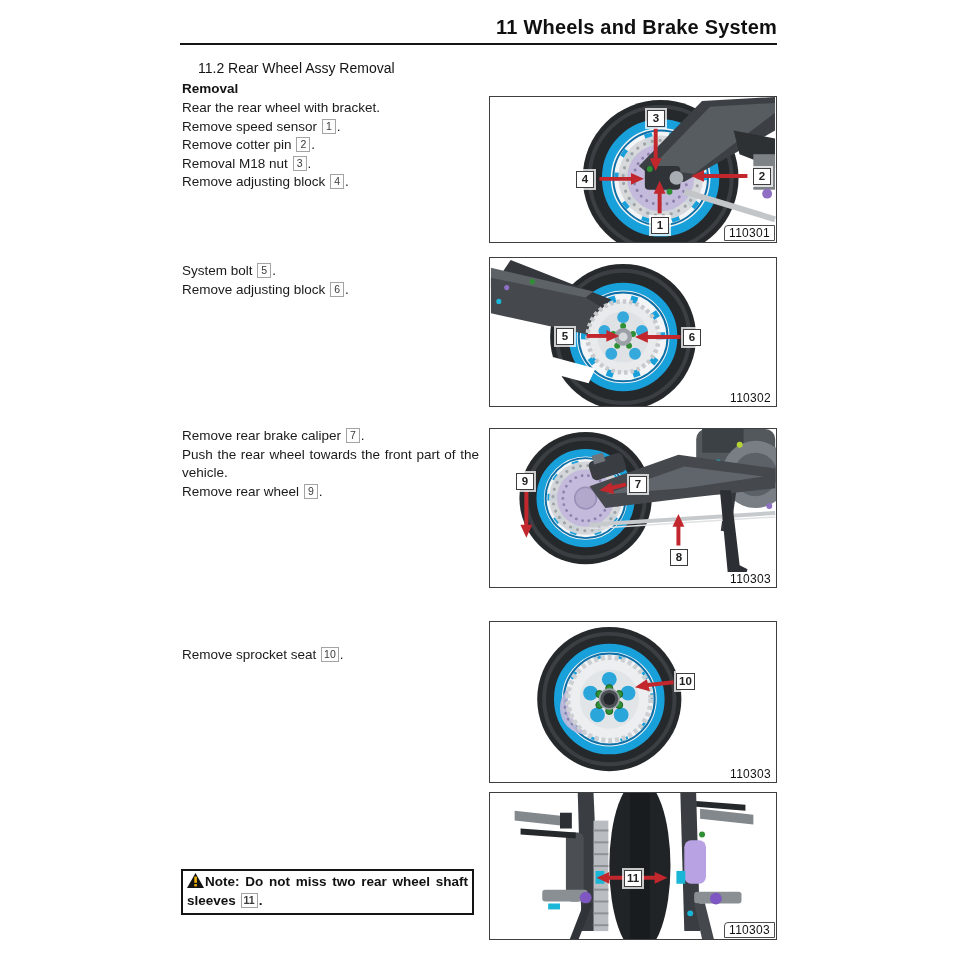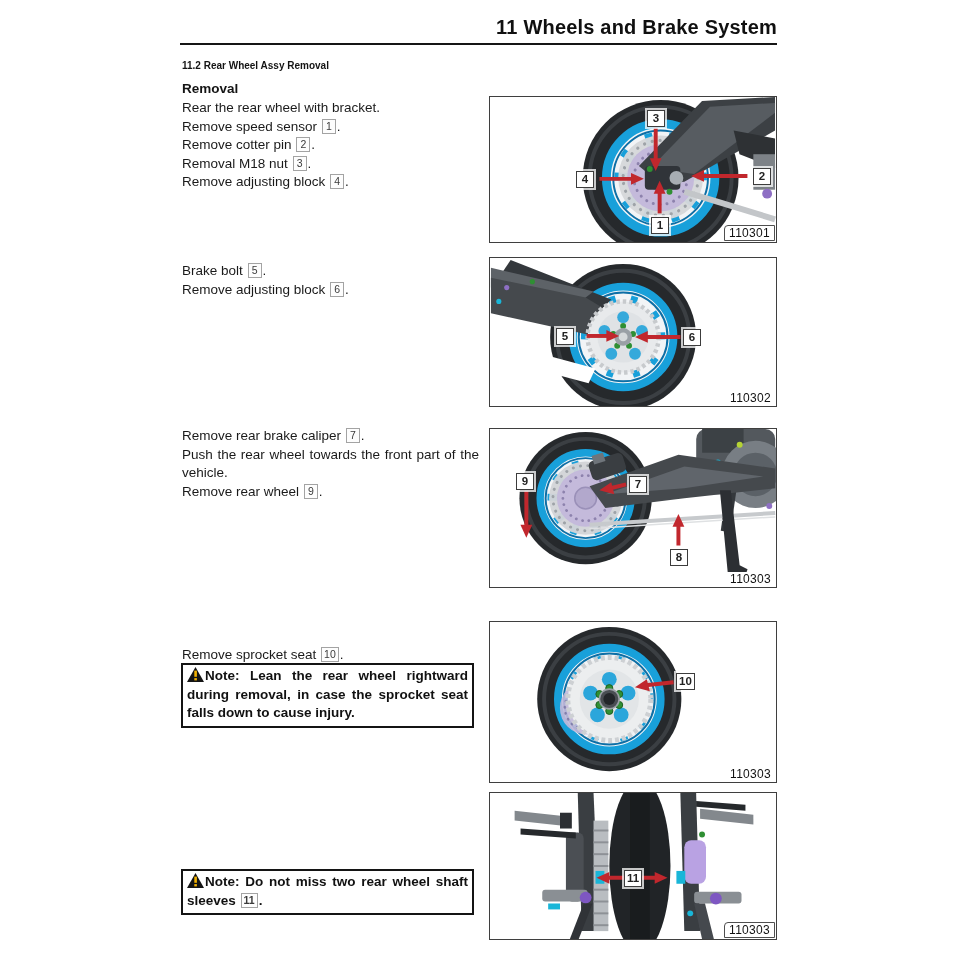--- a/index.html
+++ b/index.html
@@ -4,21 +4,21 @@
 <style>
   * { margin:0; padding:0; box-sizing:border-box; }
   html,body { background:#ffffff; }
   body { width:960px; height:960px; font-family:"Liberation Sans", sans-serif; color:#141414; }
   .page { position:relative; width:960px; height:944px; background:#fff; overflow:hidden;padding-left:31px; }
 
   .chapter-title { position:absolute; top:16px; left:180px; width:597px; text-align:right;
                    font-size:20px; font-weight:bold; letter-spacing:.2px; color:#101010; }
   .rule { position:absolute; top:43px; left:180px; width:597px; height:2px; background:#151515; }
 
-  .sec-title { position:absolute; top:60px; left:182px; font-size:10px; font-weight:bold; }
+  .sec-title { position:absolute; top:60px; left:198px; font-size:14px; font-weight:normal; }
   .sub-title { position:absolute; top:81px; left:182px; font-size:13.5px; font-weight:bold; }
 
   .tblock { position:absolute; left:182px; width:297px; font-size:13.5px; line-height:18.5px; color:#1a1a1a; }
   .tblock .ln.just { text-align:justify; }
 
   .ref { display:inline-block; min-width:14px; height:15px; padding:0 2px; margin:0 1px;
          border:1px solid #a3a3a3; background:#fdfdfd; color:#3a3a3a;
          font-size:10.5px; line-height:13px; text-align:center; vertical-align:1px; }
 
   .note { position:absolute; left:181px; width:293px; border:2px solid #141414; background:#fff;
@@ -55,41 +55,34 @@
 
   <div class="tblock" style="top:99px">
     <div class="ln"><span>Rear the rear wheel with bracket.</span></div>
     <div class="ln"><span>Remove speed sensor </span><span class="ref">1</span><span>.</span></div>
     <div class="ln"><span>Remove cotter pin </span><span class="ref">2</span><span>.</span></div>
     <div class="ln"><span>Removal M18 nut </span><span class="ref">3</span><span>.</span></div>
     <div class="ln"><span>Remove adjusting block </span><span class="ref">4</span><span>.</span></div>
   </div>
 
   <div class="tblock" style="top:262px">
-    <div class="ln"><span>Brake bolt </span><span class="ref">5</span><span>.</span></div>
+    <div class="ln"><span>System bolt </span><span class="ref">5</span><span>.</span></div>
     <div class="ln"><span>Remove adjusting block </span><span class="ref">6</span><span>.</span></div>
   </div>
 
   <div class="tblock" style="top:427px">
     <div class="ln"><span>Remove rear brake caliper </span><span class="ref">7</span><span>.</span></div>
     <div class="ln just"><span>Push the rear wheel towards the front part of the vehicle.</span></div>
     <div class="ln"><span>Remove rear wheel </span><span class="ref">9</span><span>.</span></div>
   </div>
 
   <div class="tblock" style="top:646px">
     <div class="ln"><span>Remove sprocket seat </span><span class="ref">10</span><span>.</span></div>
   </div>
 
-  <div class="note" style="top:663px">
-    <span class="warn"><svg width="17" height="15" viewBox="0 0 17 15">
-          <polygon points="8.5,0 17,15 0,15" fill="#141414"></polygon>
-          <rect x="7.3" y="3.6" width="2.6" height="6.2" fill="#f2b200"></rect>
-          <rect x="7.3" y="11.1" width="2.6" height="2.3" fill="#f2b200"></rect>
-        </svg></span><span>Note:</span><span> Lean the rear wheel rightward during removal, in case the sprocket seat falls down to cause injury.</span>
-  </div>
 
   <div class="note" style="top:869px">
     <span class="warn"><svg width="17" height="15" viewBox="0 0 17 15">
           <polygon points="8.5,0 17,15 0,15" fill="#141414"></polygon>
           <rect x="7.3" y="3.6" width="2.6" height="6.2" fill="#f2b200"></rect>
           <rect x="7.3" y="11.1" width="2.6" height="2.3" fill="#f2b200"></rect>
         </svg></span><span>Note:</span><span> Do not miss two rear wheel shaft sleeves </span><span class="ref">11</span><span>.</span>
   </div>
 
   <div class="fig" id="fig1">

